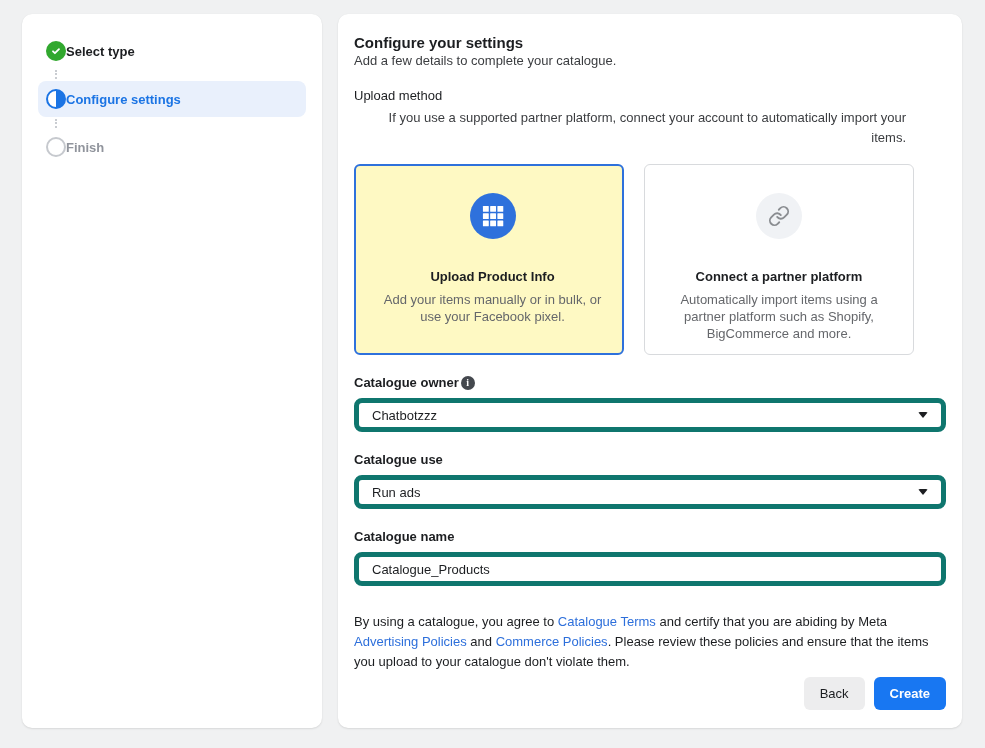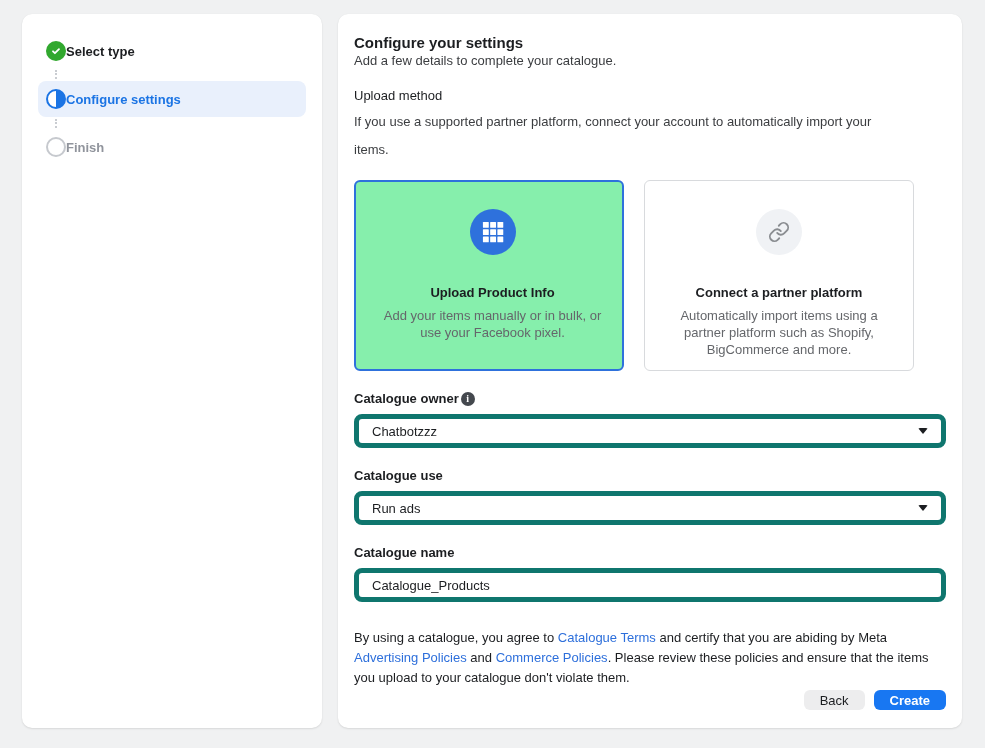--- a/index.html
+++ b/index.html
@@ -63,36 +63,36 @@
   
   .main {
     flex: 1;
     padding: 19px 16px 9px;
     display: flex;
     flex-direction: column;
   }
   .page-title { font-size: 15px; font-weight: 700; line-height: 19px; color: #1c1e21; }
   .page-subtitle { font-size: 13px; line-height: 18px; color: #3b3d40; }
   .section-heading { font-size: 13px; font-weight: 400; line-height: 16px; margin-top: 18px; color: #1c1e21; }
-  .section-desc { font-size: 13px; line-height: 28px; margin-top: 4px; max-width: 552px; color: #3b3d40; }
+  .section-desc { font-size: 13px; line-height: 20px; margin-top: 4px; max-width: 552px; color: #3b3d40; text-align: right; }
   
   .cards { display: flex; gap: 20px; margin-top: 16px; }
   .card {
     width: 270px; height: 191px;
     border: 1px solid #d8dadd;
     border-radius: 6px;
     background: #fff;
     padding: 28px 18px 0;
     text-align: center;
     display: flex; flex-direction: column; align-items: center;
     cursor: pointer;
   }
   .card.selected {
     border: 2px solid #2e71dc;
-    background: #86efac;
+    background: #fef9c3;
     padding-top: 27px;
     padding-left: 25px;
   }
   .card-icon-circle {
     width: 46px; height: 46px;
     border-radius: 50%;
     display: flex; align-items: center; justify-content: center;
   }
   .card-icon-circle.blue { background: #2e71dc; }
   .card-icon-circle.gray { background: #f0f2f5; }
@@ -146,21 +146,21 @@
   }
   .legal a, .legal .link { color: #2d6fdb; text-decoration: none; cursor: pointer; }
   
   .footer {
     margin-top: auto;
     display: flex; justify-content: flex-end; align-items: center;
     gap: 9px;
     padding-bottom: 9px;
   }
   .btn {
-    height: 20px;
+    height: 33px;
     border: none;
     border-radius: 6px;
     font-size: 13px;
     font-family: "Liberation Sans", "DejaVu Sans", sans-serif;
     padding: 0 16px;
     cursor: pointer;
   }
   .btn-back { background: #ededee; color: #1c1e21; font-weight: 400; }
   .btn-create { background: #1877f2; color: #fff; font-weight: 700; }
 </style>

